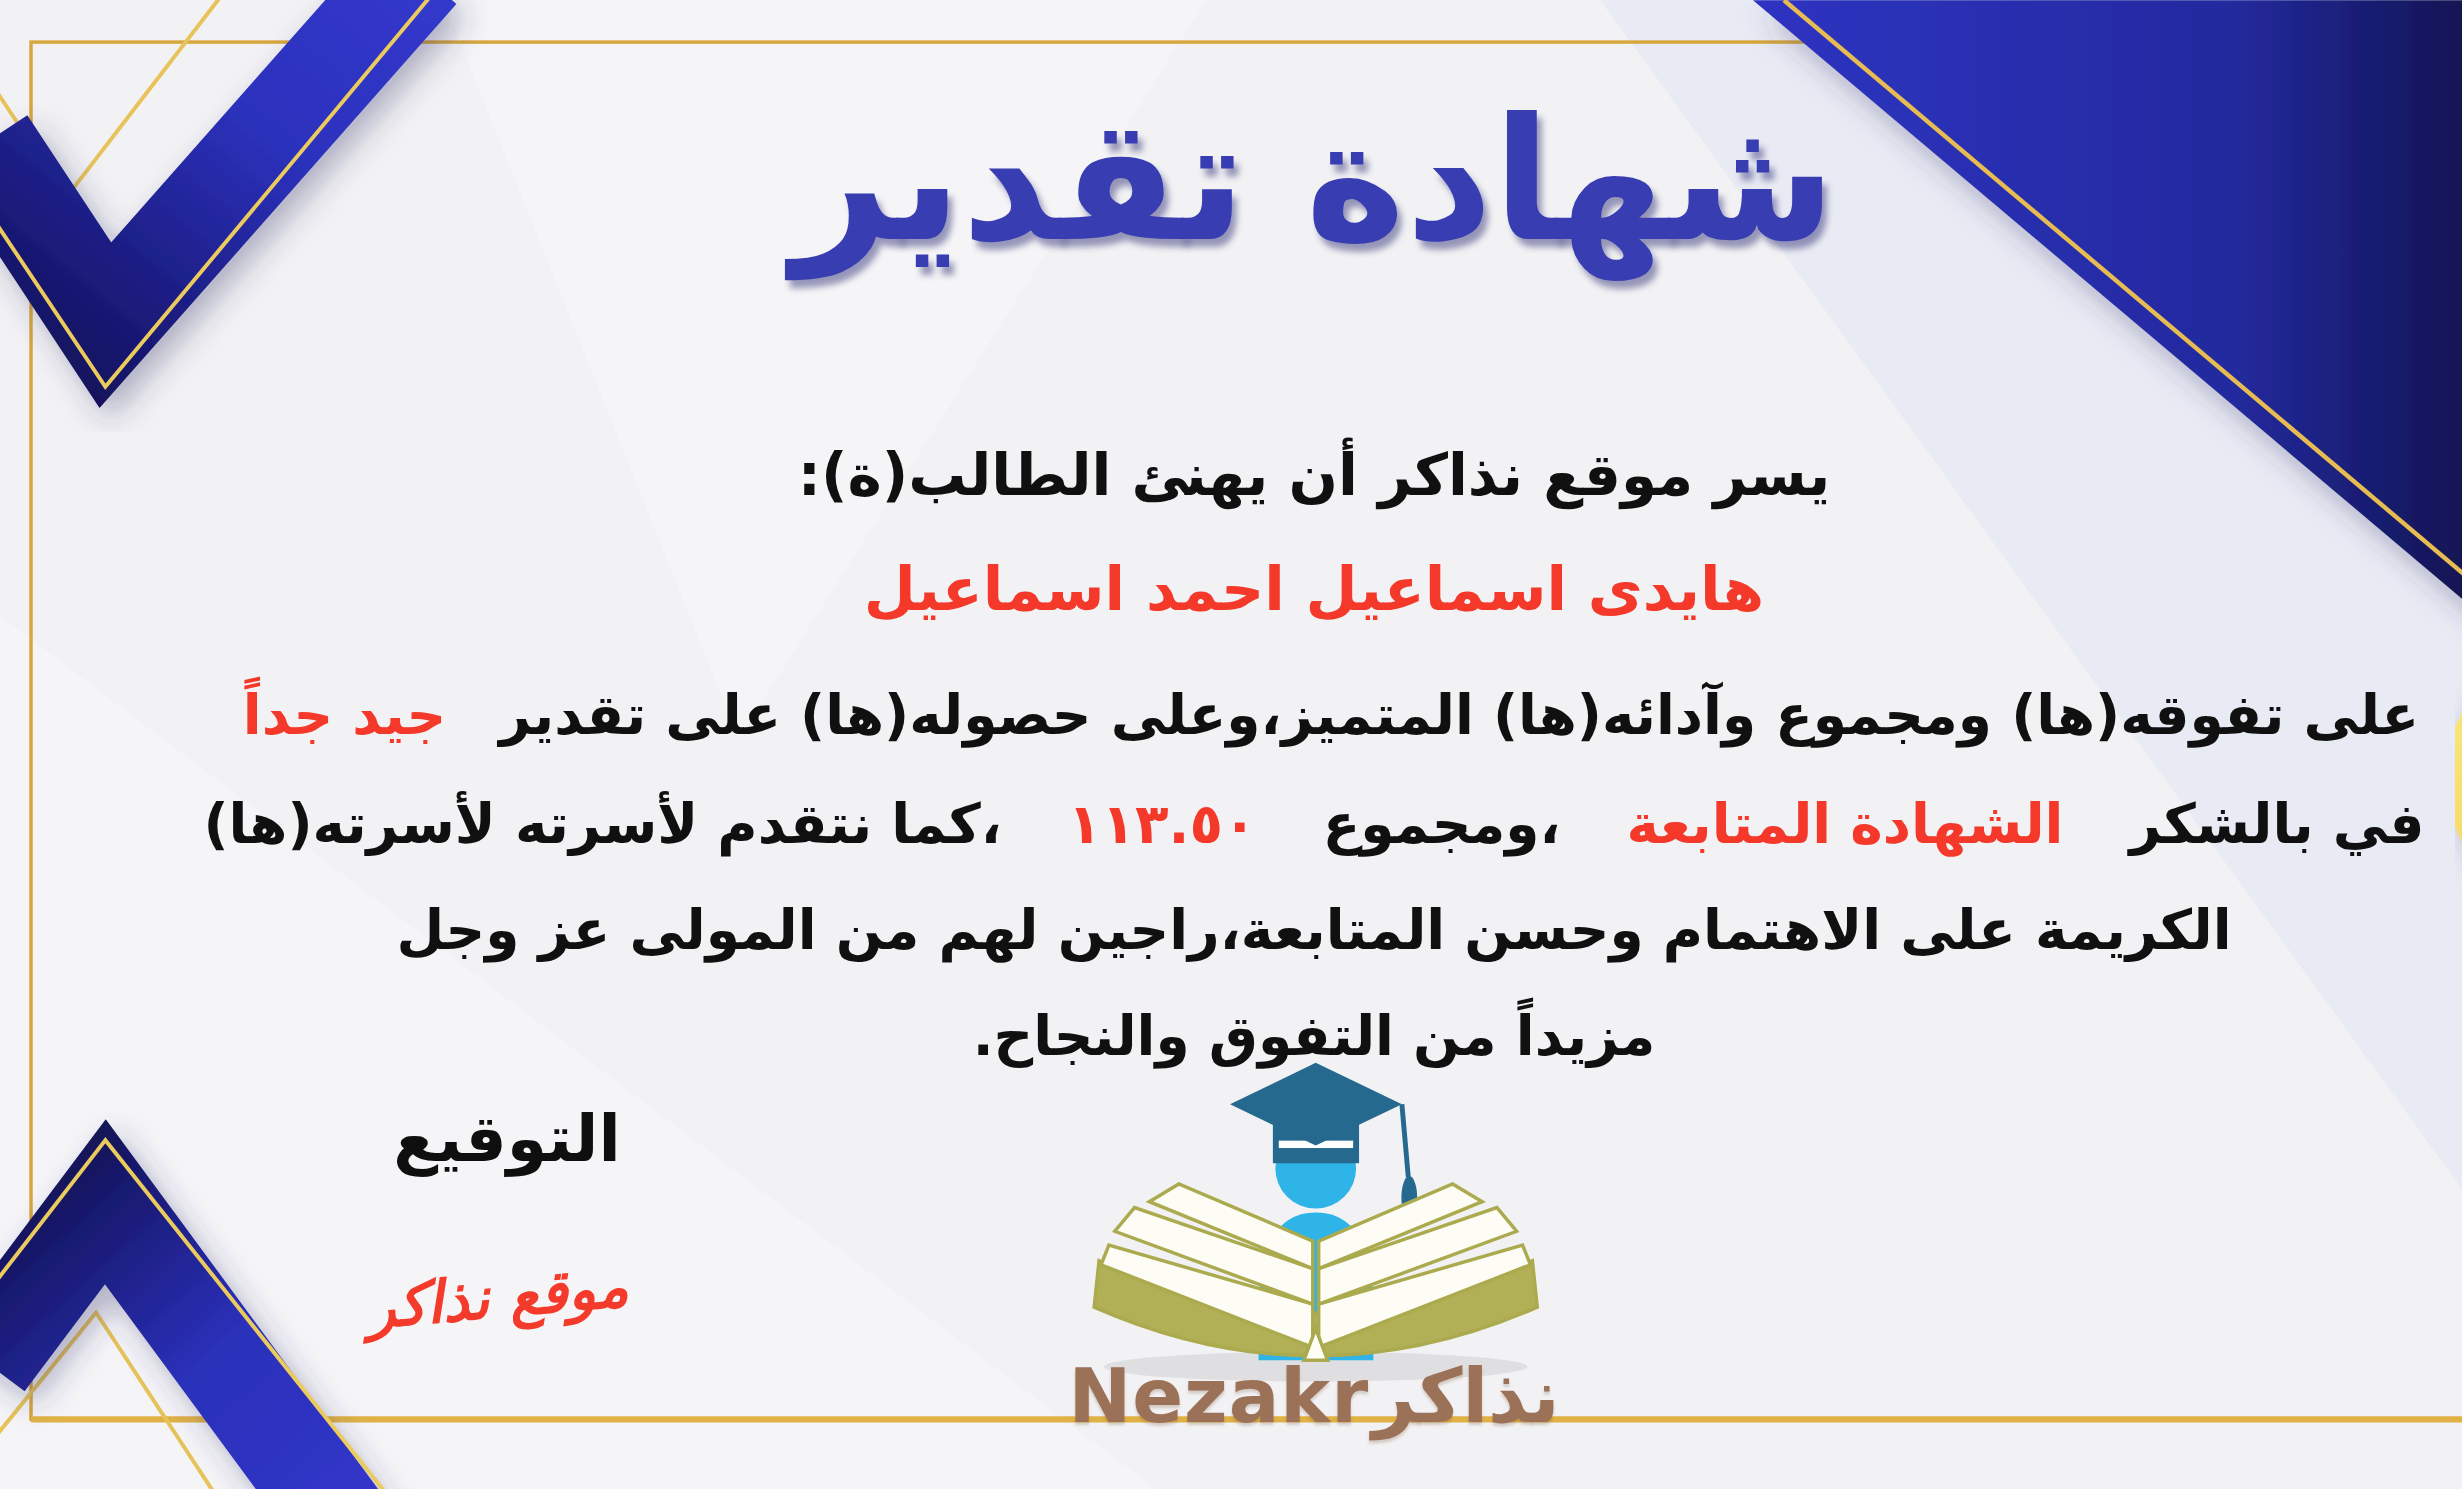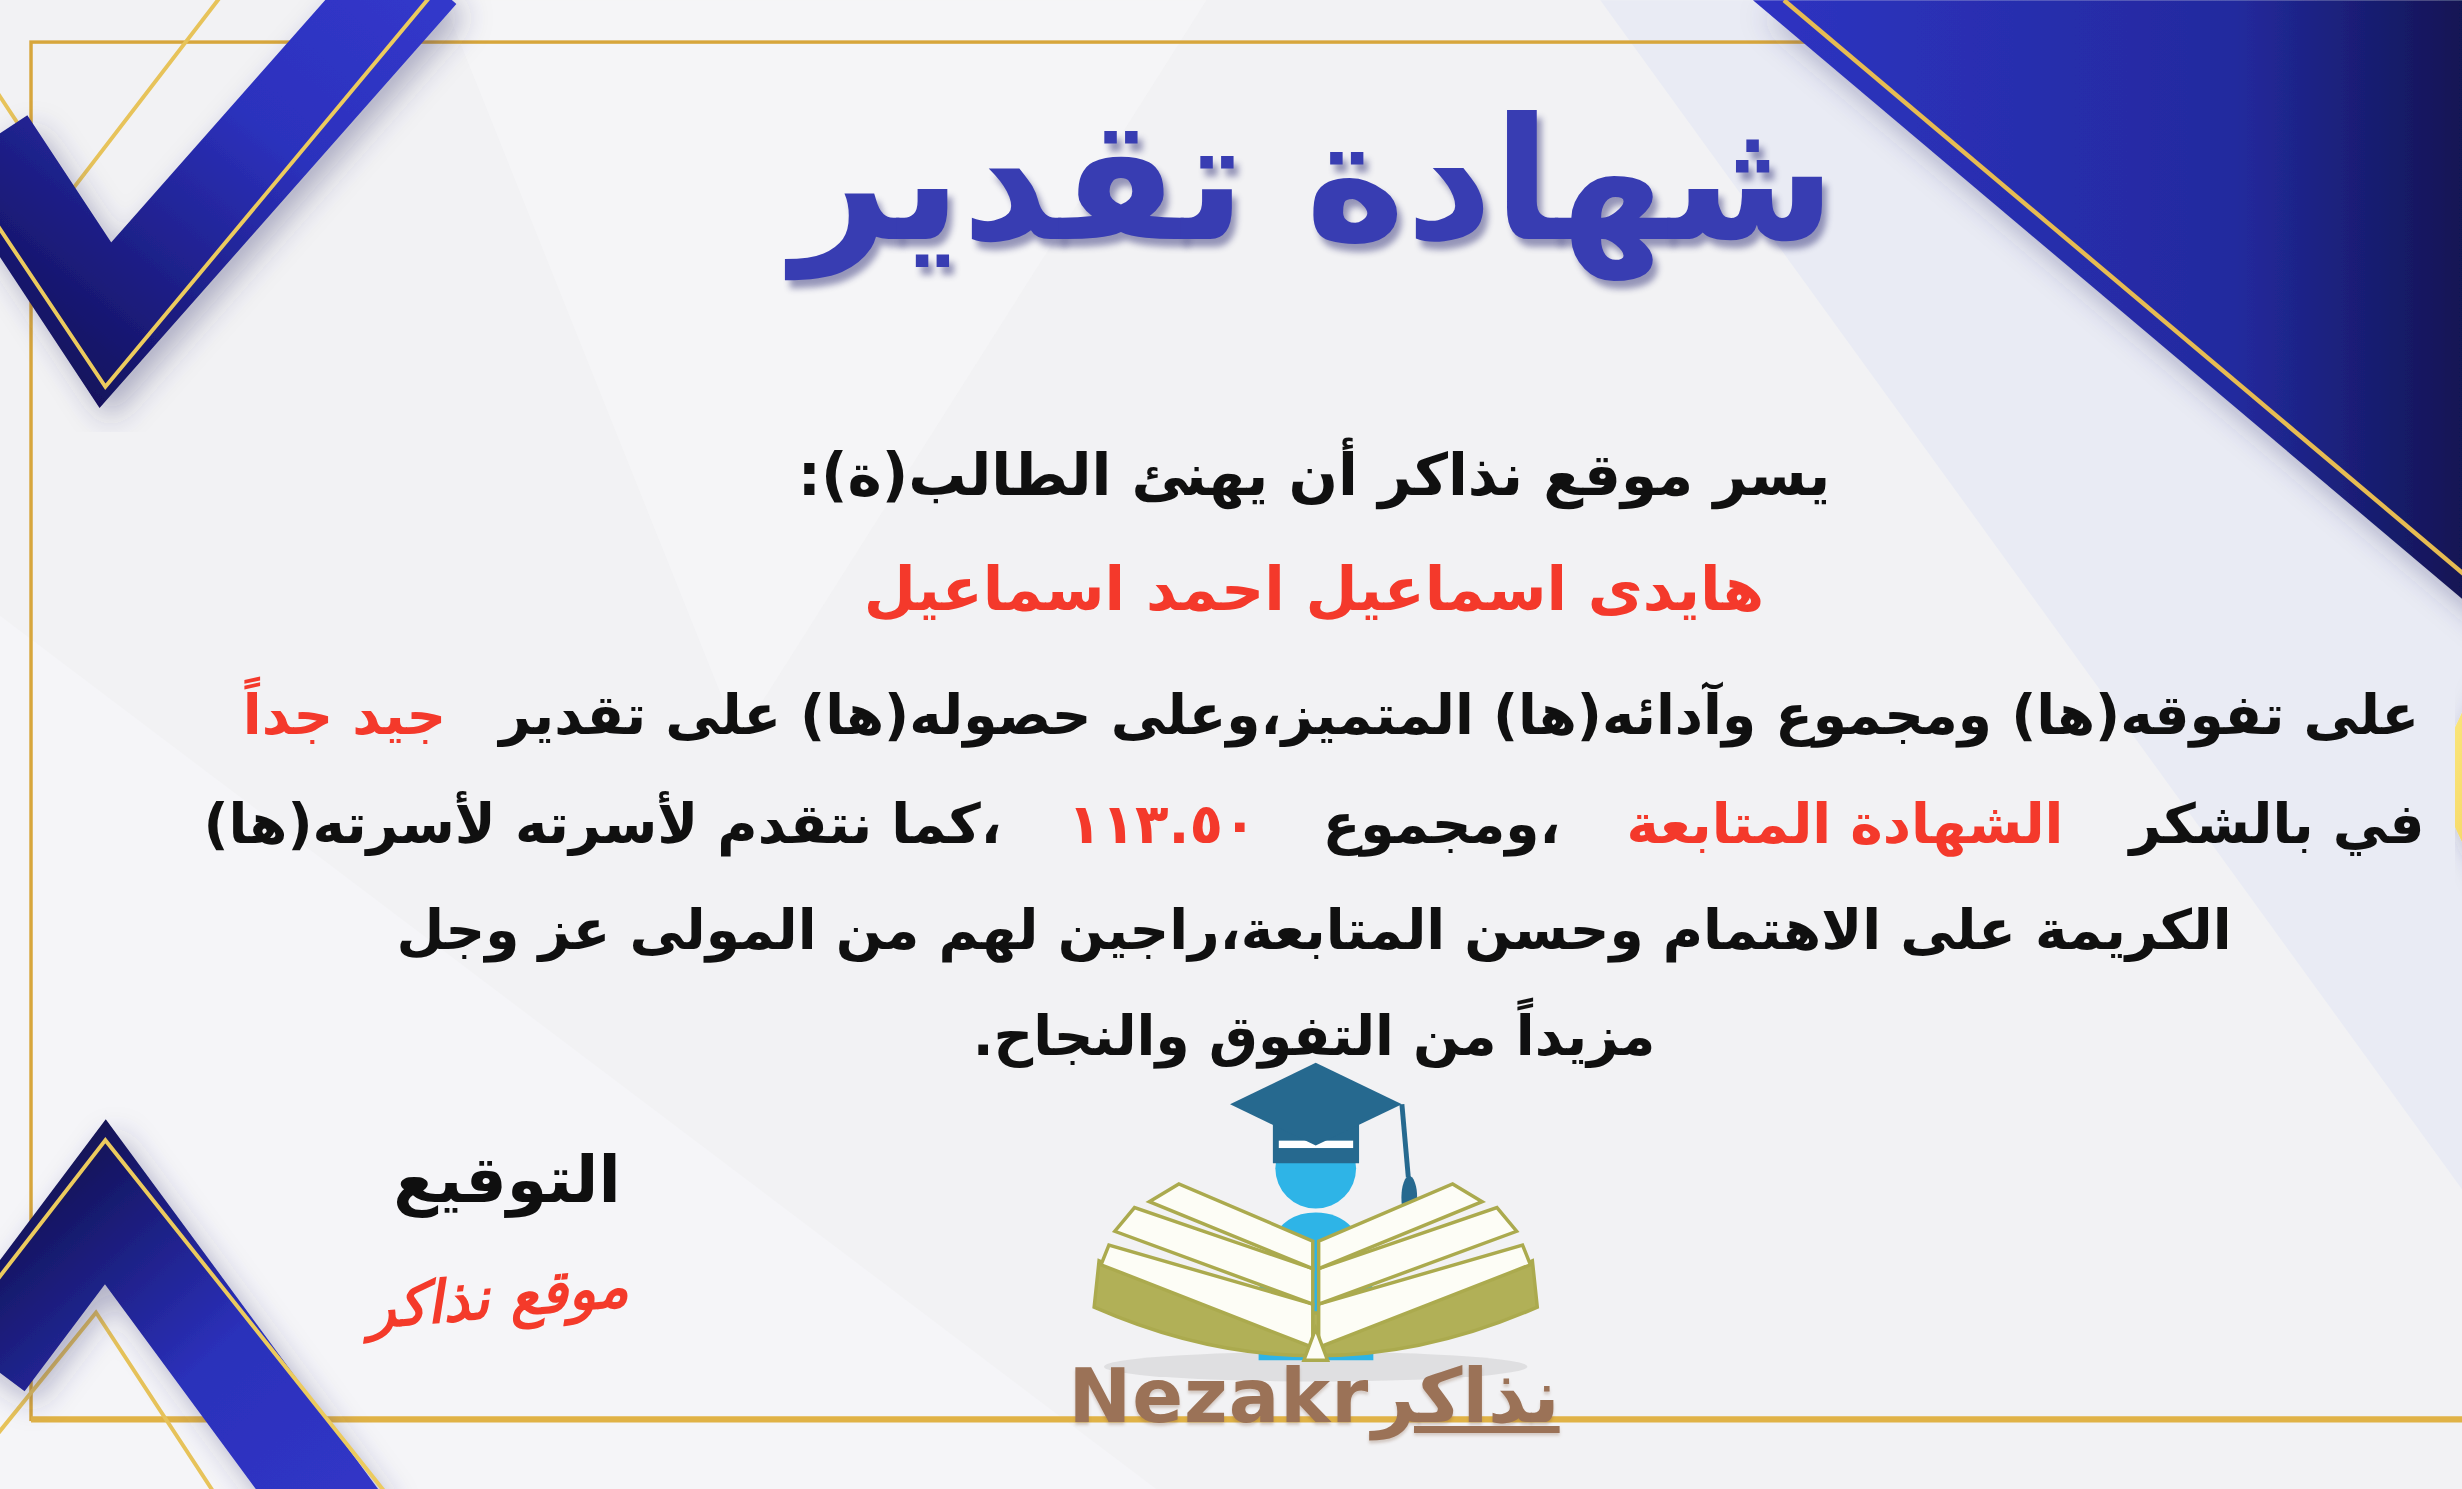--- a/index.html
+++ b/index.html
@@ -21,34 +21,34 @@
   .intro{top:441px;font-size:58px;font-weight:bold;}
   .student{top:554px;font-size:60px;font-weight:bold;color:#f4392b;}
   .body-line{top:0;font-size:55px;font-weight:bold;line-height:1;}
   .l3{top:688px;}
   .l4{top:797px;}
   .l5{top:903px;}
   .l6{top:1009px;}
   .red-fill{color:#f4392b;margin-inline:47px;}
   .red-fill.tight{margin-inline:34px;margin-top:12px;}
   .sig-label{
-    position:absolute;top:1142px;left:305px;width:404px;text-align:center;
+    position:absolute;top:1101px;left:305px;width:404px;text-align:center;
     font-size:65px;font-weight:bold;direction:rtl;color:#0f0f0f;
   }
   .sig-script{
     position:absolute;top:1263px;left:276px;width:443px;text-align:center;
     direction:rtl;color:#f43a2a;font-size:58px;font-weight:600;font-style:italic;
     transform:rotate(-5deg);
   }
   .wordmark{
     position:absolute;top:1352px;left:0;width:100%;text-align:center;
     direction:ltr;color:#9b7257;font-weight:bold;font-size:75px;letter-spacing:1px;
     text-shadow:0 2.5px 3px rgba(120,80,50,.25);
   }
-  .wordmark .ar{margin-left:3px;text-decoration:underline;}
+  .wordmark .ar{margin-left:3px;}
 </style>
 </head>
 <body>
 
 <div class="stage">
 
   <svg class="deco" viewBox="0 0 5337 3025" aria-hidden="true">
     <defs>
       <linearGradient id="gradTRI" x1="0" y1="0" x2="1" y2="0">
         <stop offset="0" stop-color="#2e33c2"></stop>

